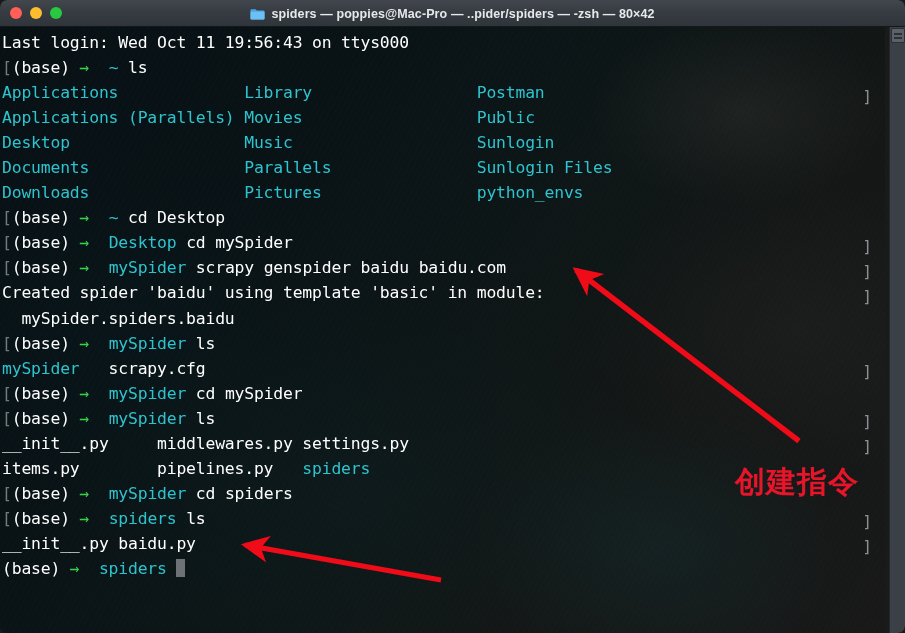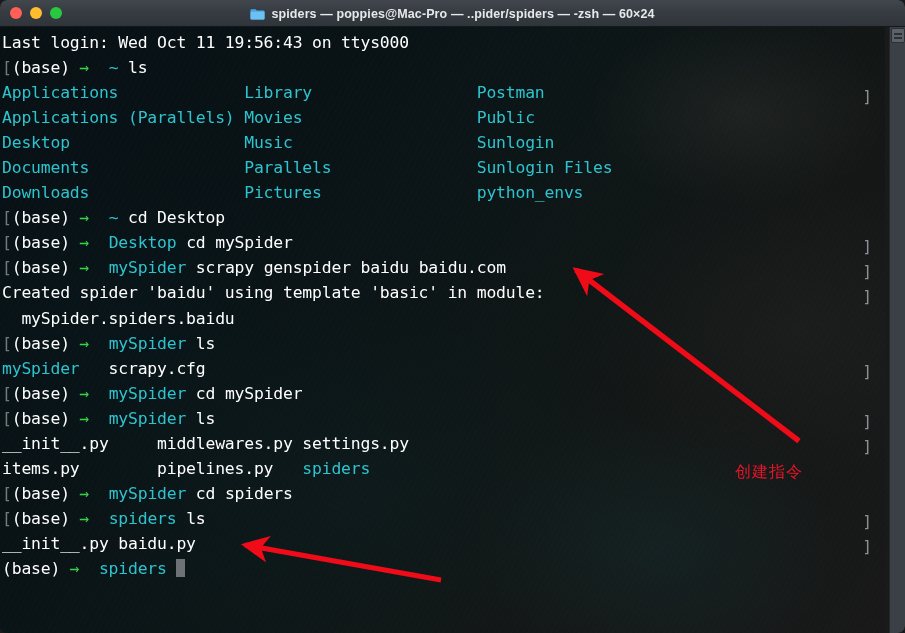--- a/index.html
+++ b/index.html
@@ -195,22 +195,22 @@
   
   .annot-layer {
     position: absolute;
     inset: 0;
     pointer-events: none;
   }
   .annot-text {
     position: absolute;
     color: #e8152a;
     font-family: "DejaVu Sans", sans-serif;
-    font-size: 16px;
-    font-weight: 400;
+    font-size: 30px;
+    font-weight: 700;
     letter-spacing: 1px;
     white-space: nowrap;
   }
   #annot-create { left: 735px; top: 462px; }
   #annot-file   { left: 443px; top: 574px; }
 </style>
 </head>
 <body>
 
 <div class="window">
@@ -221,21 +221,21 @@
       <span class="dot yellow"></span>
       <span class="dot green"></span>
     </div>
     <div class="title-center">
       <span class="folder-icon">
         <svg width="15" height="12" viewBox="0 0 15 12">
           <path d="M0.5 2.2a1 1 0 0 1 1-1h4l1.3 1.3h6.7a1 1 0 0 1 1 1v7a1 1 0 0 1-1 1h-12a1 1 0 0 1-1-1z" fill="#4aa8e8"></path>
           <path d="M0.5 3.8h14v6.7a1 1 0 0 1-1 1h-12a1 1 0 0 1-1-1z" fill="#6cc0f2"></path>
         </svg>
       </span>
-      <span class="title-text">spiders — poppies@Mac-Pro — ..pider/spiders — -zsh — 60×24</span>
+      <span class="title-text">spiders — poppies@Mac-Pro — ..pider/spiders — -zsh — 80×42</span>
     </div>
   </div>
 
   <div class="term">
     <div class="bg-photo"></div>
     <div class="bg-grain"></div>
     <div class="bg-dark-overlay"></div>
 
     <div class="screen" id="screen"><div class="line"><span class="white">Last login: Wed Oct 11 19:56:43 on ttys000</span></div><div class="line"><span class="dim">[</span><span class="white">(base) </span><span class="green">→</span><span class="white">  </span><span class="cyan">~</span><span class="white"> ls</span></div><div class="line"><span class="cyan">Applications             Library                 Postman</span></div><div class="line"><span class="cyan">Applications (Parallels) Movies                  Public</span></div><div class="line"><span class="cyan">Desktop                  Music                   Sunlogin</span></div><div class="line"><span class="cyan">Documents                Parallels               Sunlogin Files</span></div><div class="line"><span class="cyan">Downloads                Pictures                python_envs</span></div><div class="line"><span class="dim">[</span><span class="white">(base) </span><span class="green">→</span><span class="white">  </span><span class="cyan">~</span><span class="white"> cd Desktop</span></div><div class="line"><span class="dim">[</span><span class="white">(base) </span><span class="green">→</span><span class="white">  </span><span class="cyan">Desktop</span><span class="white"> cd mySpider</span></div><div class="line"><span class="dim">[</span><span class="white">(base) </span><span class="green">→</span><span class="white">  </span><span class="cyan">mySpider</span><span class="white"> scrapy genspider baidu baidu.com</span></div><div class="line"><span class="white">Created spider 'baidu' using template 'basic' in module:</span></div><div class="line"><span class="white">  mySpider.spiders.baidu</span></div><div class="line"><span class="dim">[</span><span class="white">(base) </span><span class="green">→</span><span class="white">  </span><span class="cyan">mySpider</span><span class="white"> ls</span></div><div class="line"><span class="cyan">mySpider</span><span class="white">   scrapy.cfg</span></div><div class="line"><span class="dim">[</span><span class="white">(base) </span><span class="green">→</span><span class="white">  </span><span class="cyan">mySpider</span><span class="white"> cd mySpider</span></div><div class="line"><span class="dim">[</span><span class="white">(base) </span><span class="green">→</span><span class="white">  </span><span class="cyan">mySpider</span><span class="white"> ls</span></div><div class="line"><span class="white">__init__.py     middlewares.py settings.py</span></div><div class="line"><span class="white">items.py        pipelines.py   </span><span class="cyan">spiders</span></div><div class="line"><span class="dim">[</span><span class="white">(base) </span><span class="green">→</span><span class="white">  </span><span class="cyan">mySpider</span><span class="white"> cd spiders</span></div><div class="line"><span class="dim">[</span><span class="white">(base) </span><span class="green">→</span><span class="white">  </span><span class="cyan">spiders</span><span class="white"> ls</span></div><div class="line"><span class="white">__init__.py baidu.py</span></div><div class="line"><span class="white">(base) </span><span class="green">→</span><span class="white">  </span><span class="cyan">spiders</span><span class="white"> </span><span class="cursor"></span></div></div>
     <div class="edge-marks" id="edge-marks">

